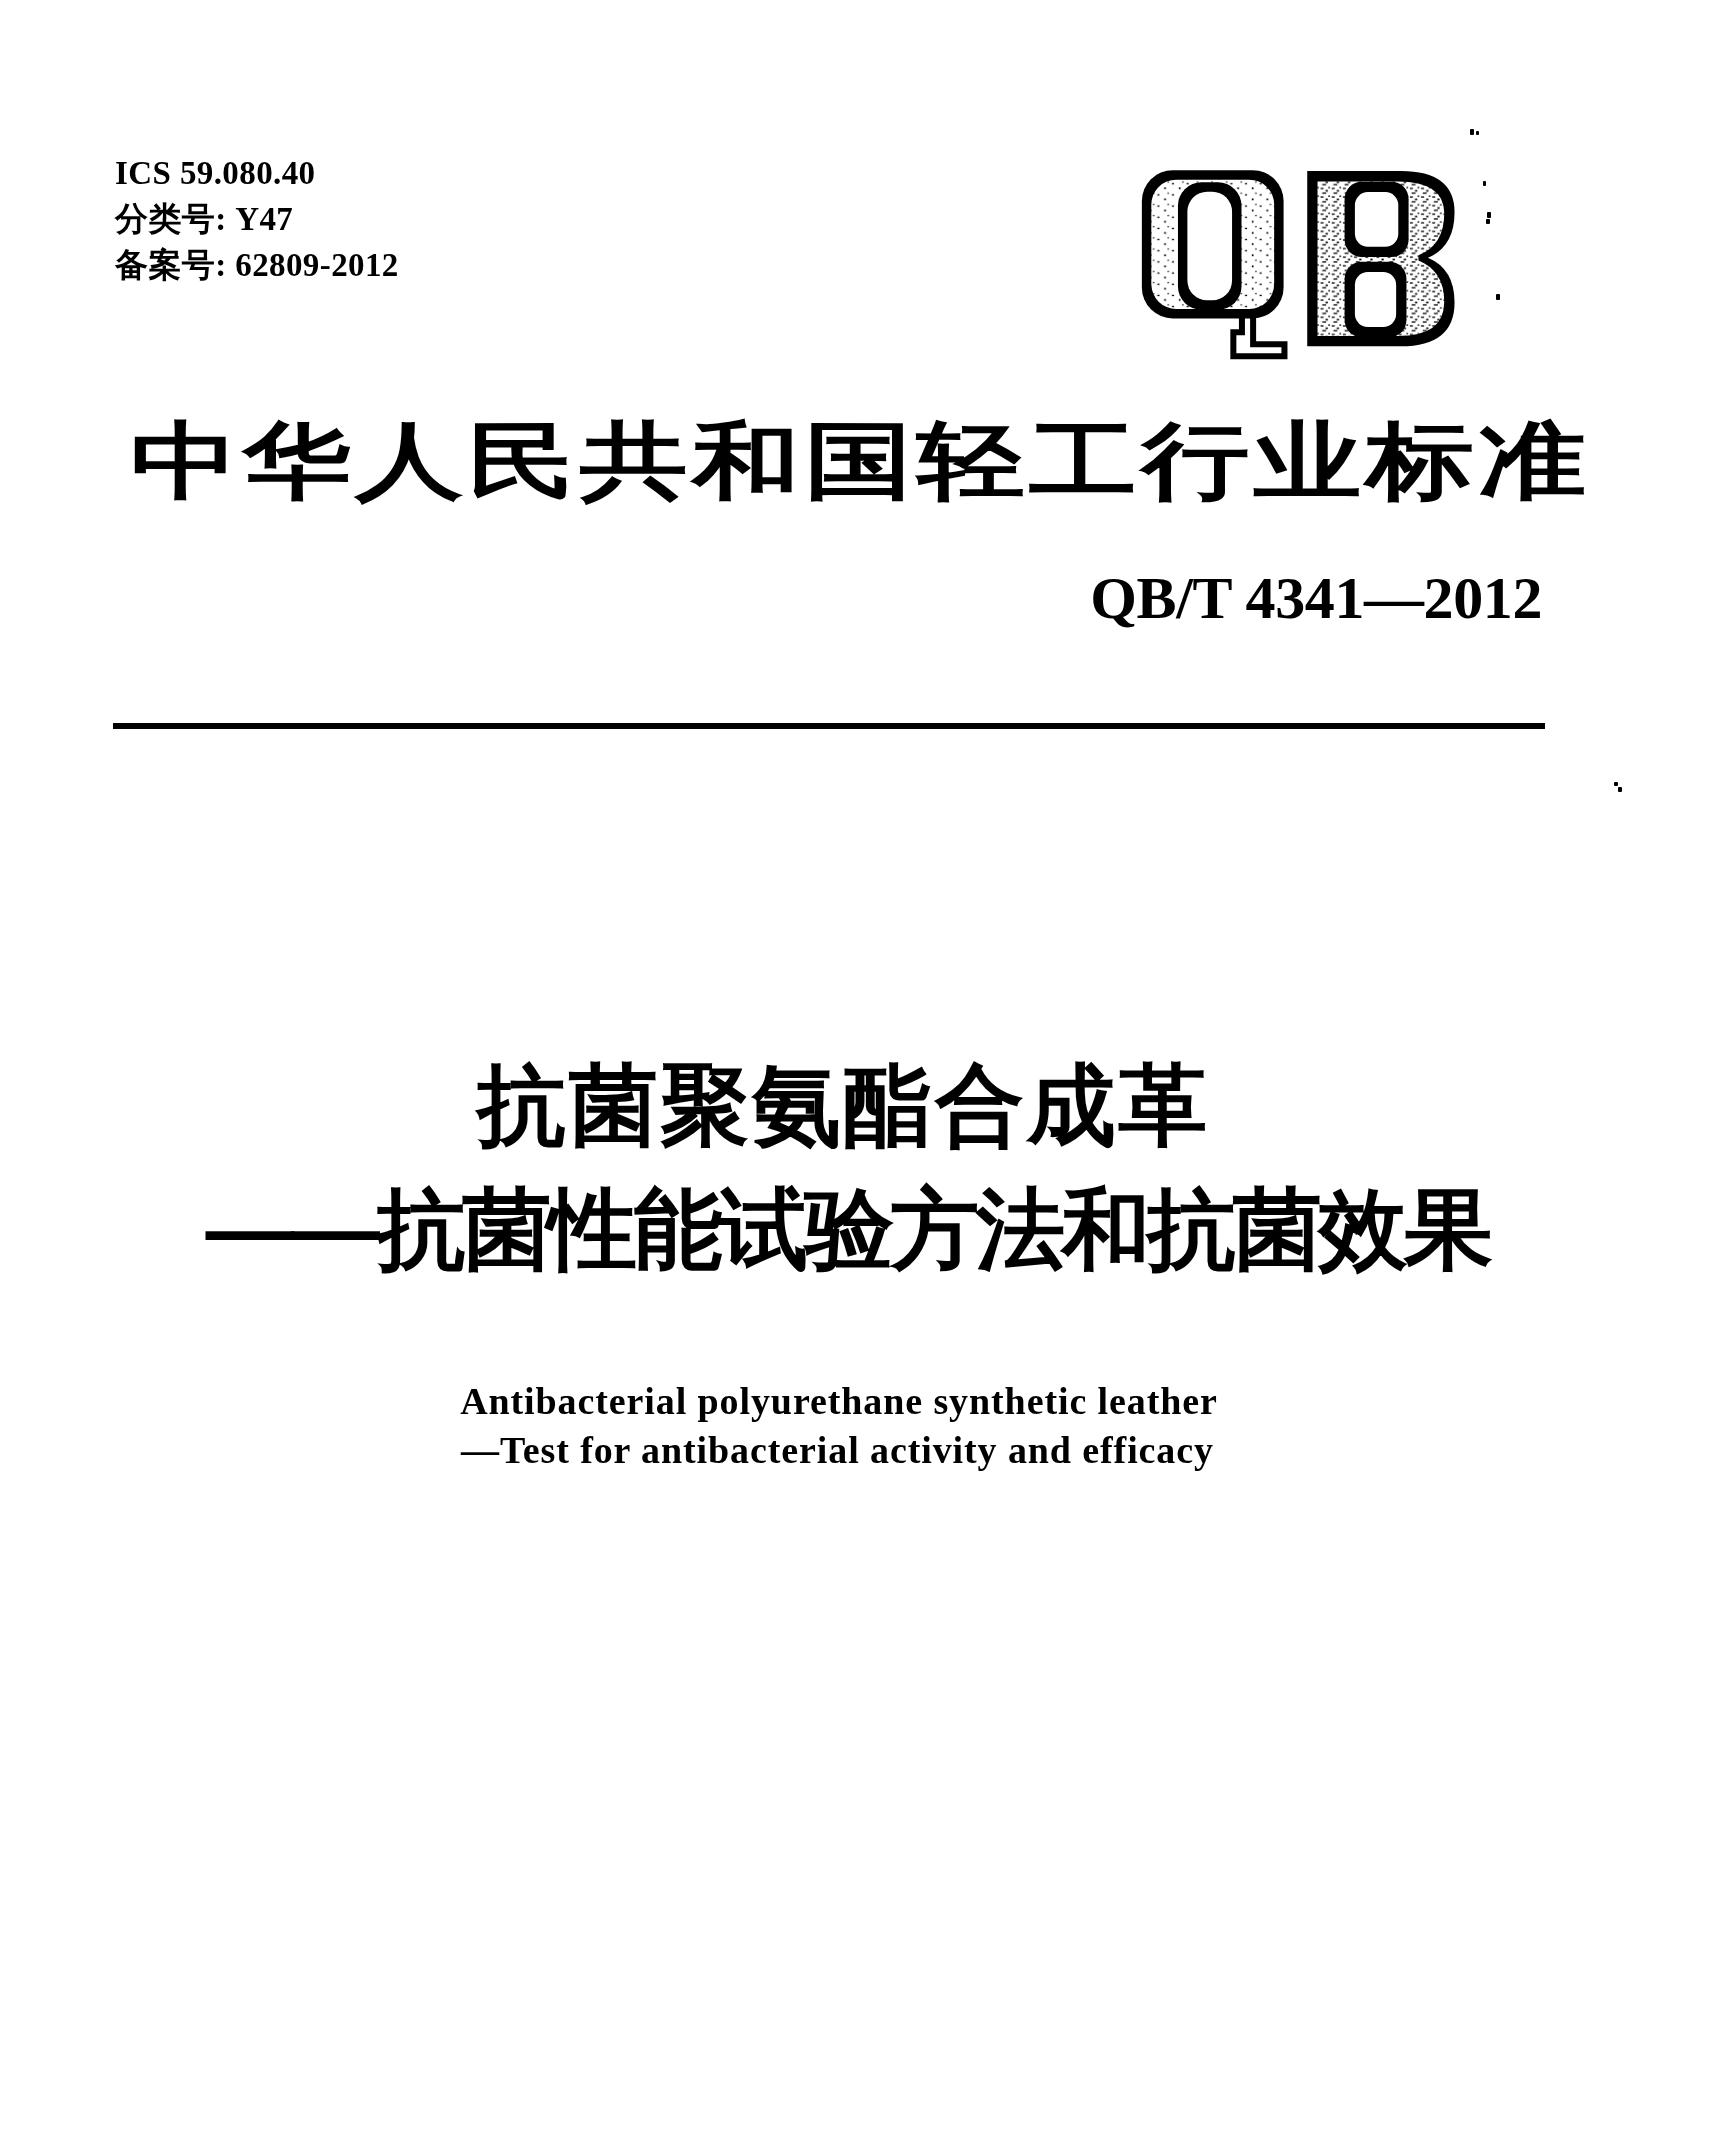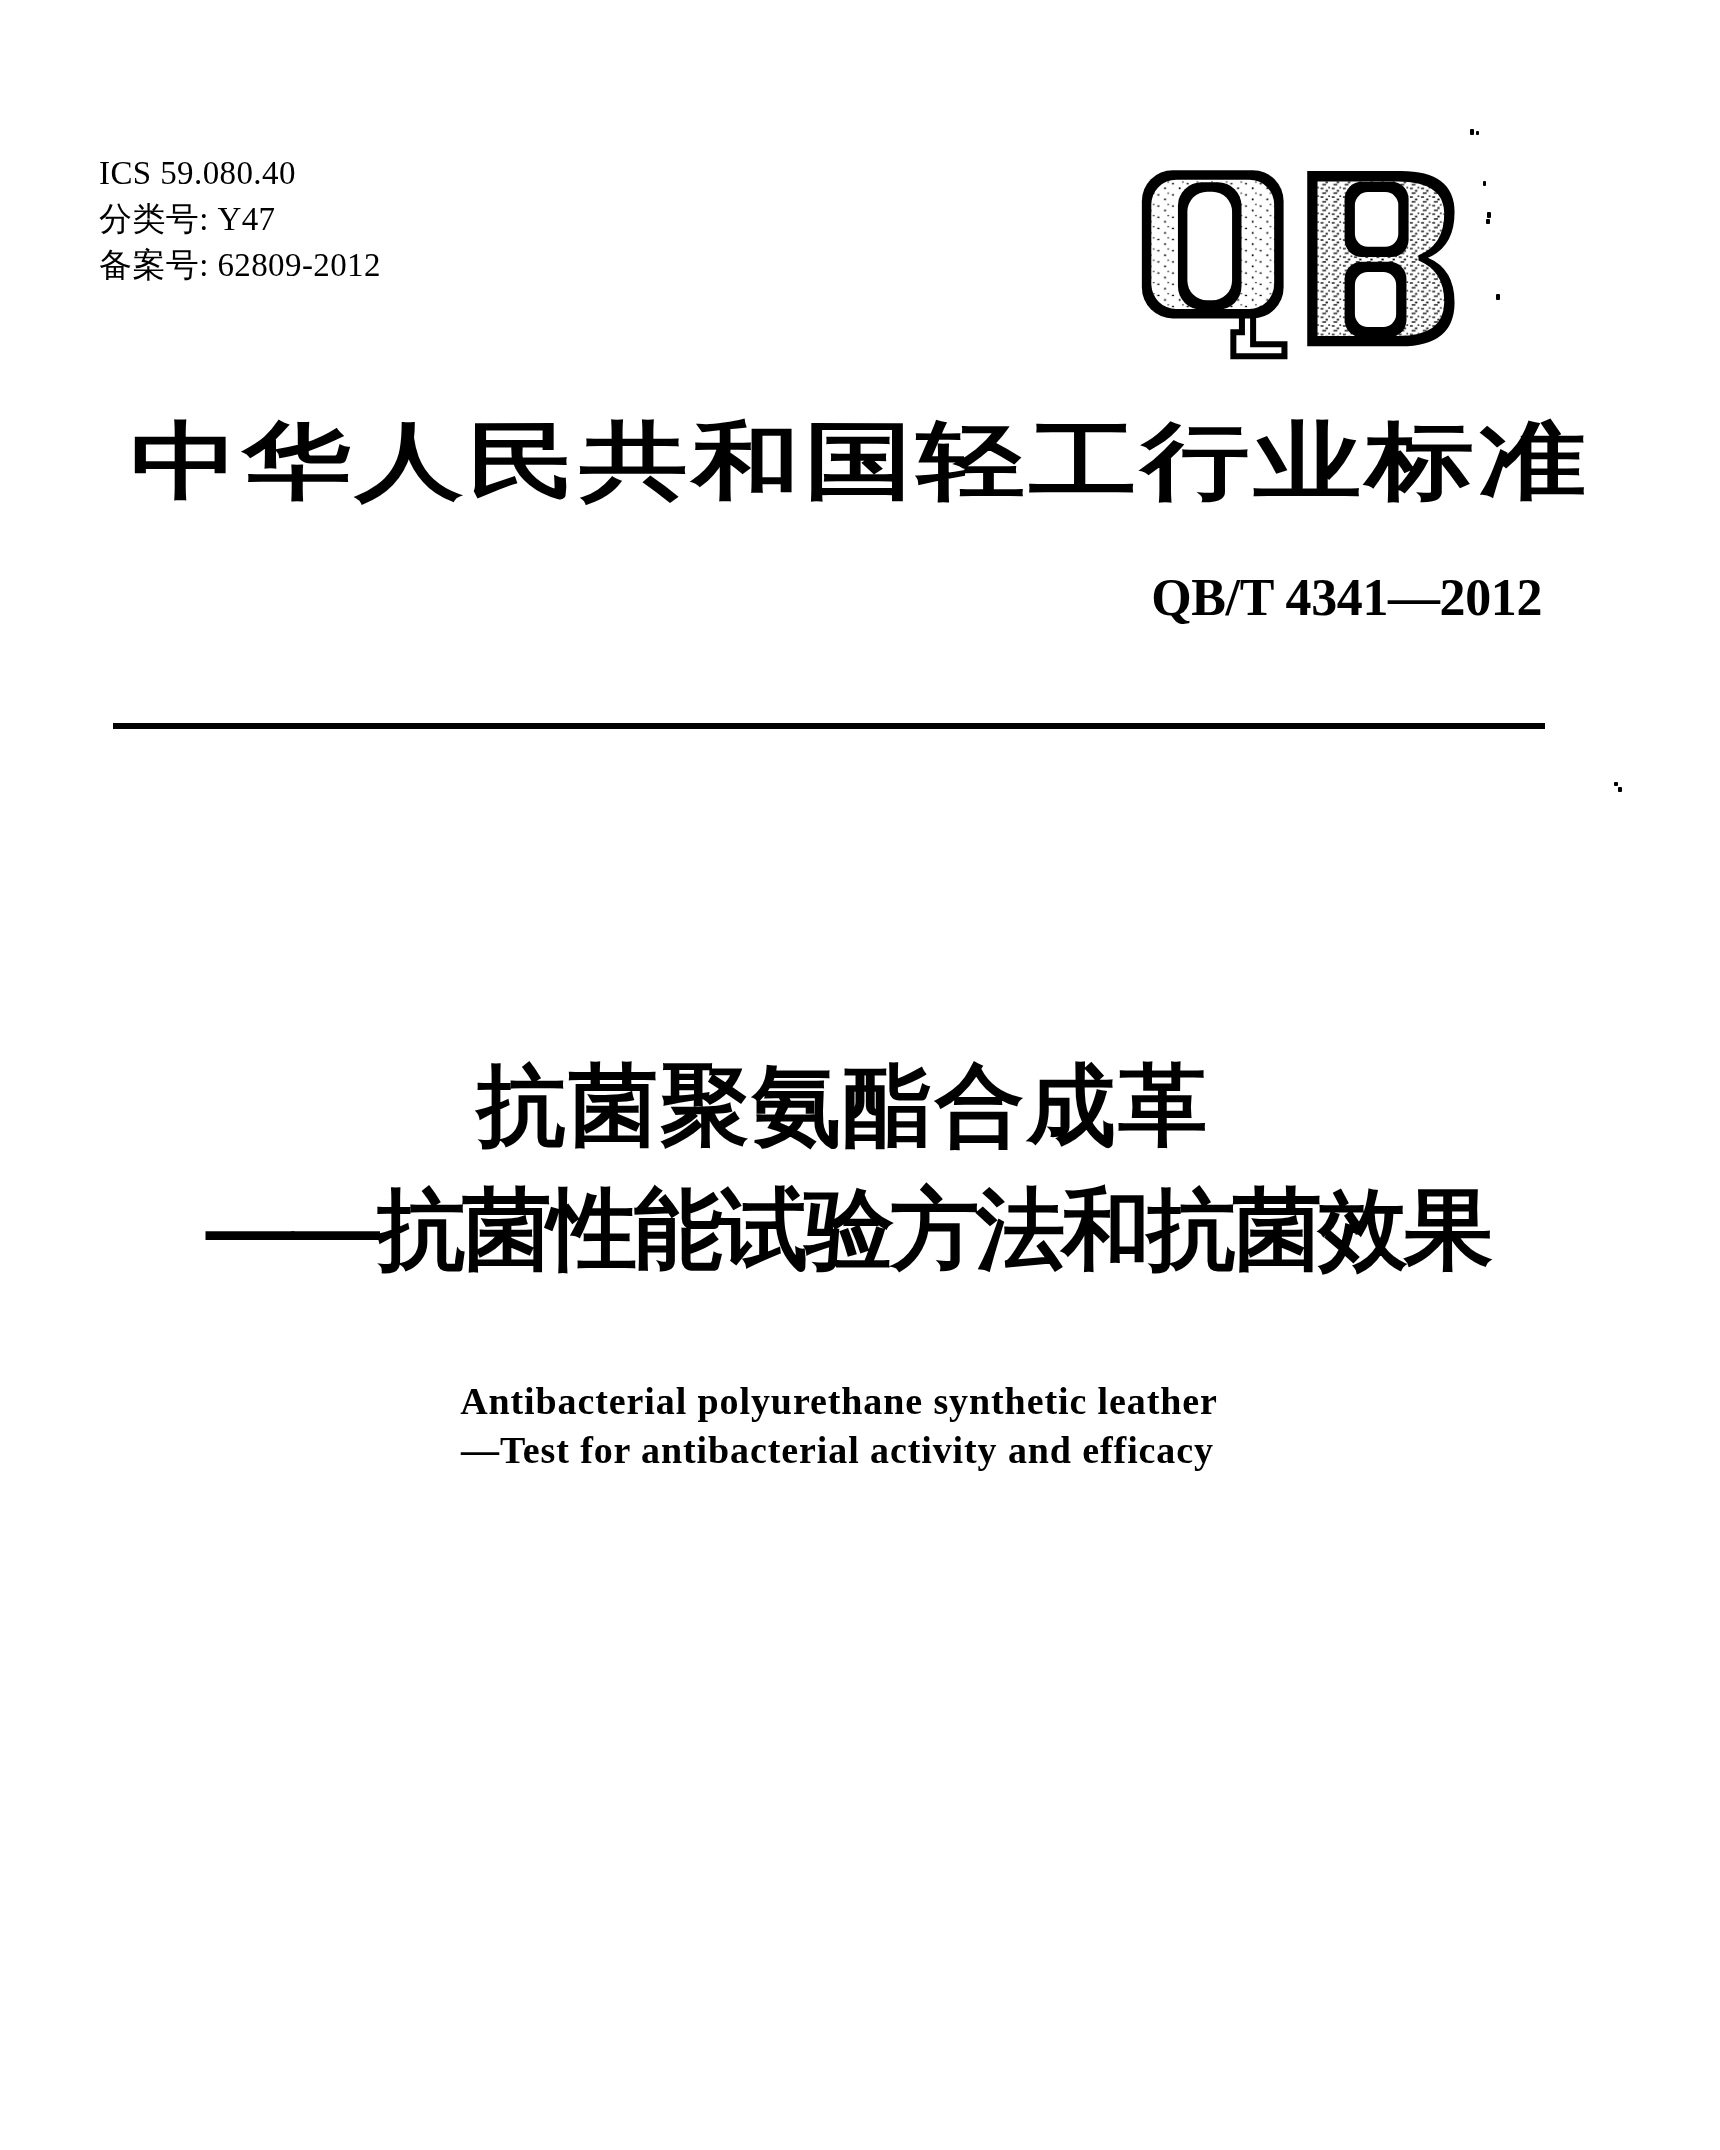--- a/index.html
+++ b/index.html
@@ -5,40 +5,40 @@
   html, body { margin:0; padding:0; }
   body {
     width:1721px; height:2530px; position:relative;
     background:#ffffff; color:#000;
     font-family:"Liberation Sans", sans-serif;
     overflow:hidden;
   }
 
   
   .codes {
-    position:absolute; left:99px; top:150px;
+    position:absolute; left:115px; top:150px;
     font-family:"Liberation Serif", serif;
-    font-weight:normal; font-size:33px; line-height:46px;
+    font-weight:bold; font-size:33px; line-height:46px;
     letter-spacing:0.4px; white-space:nowrap;
   }
 
   
   .qb-logo { position:absolute; left:1141px; top:169px; width:320px; height:194px; }
 
   
   .std-title {
     position:absolute; left:0; top:419px; width:100%;
     text-align:center; font-weight:bold; font-size:108px;
     letter-spacing:4.3px; line-height:108px; white-space:nowrap;
     transform:scaleY(0.78); transform-origin:top center;
   }
   .std-no {
     position:absolute; top:572px; right:179px;
     font-family:"Liberation Serif", serif; font-weight:bold;
-    font-size:52px; line-height:52px; letter-spacing:-0.4px; white-space:nowrap;
+    font-size:60px; line-height:52px; letter-spacing:-0.4px; white-space:nowrap;
   }
   .rule { position:absolute; background:#000; }
   .rule1 { left:113px; top:723px; width:1432px; height:5.6px; }
 
   
   .zh-line {
     position:absolute; left:0; width:100%; text-align:center;
     font-weight:bold; white-space:nowrap; line-height:89px; font-size:89px;
   }
   .zh1 { top:1061px; letter-spacing:2.6px; transform:translateX(-17px); }

